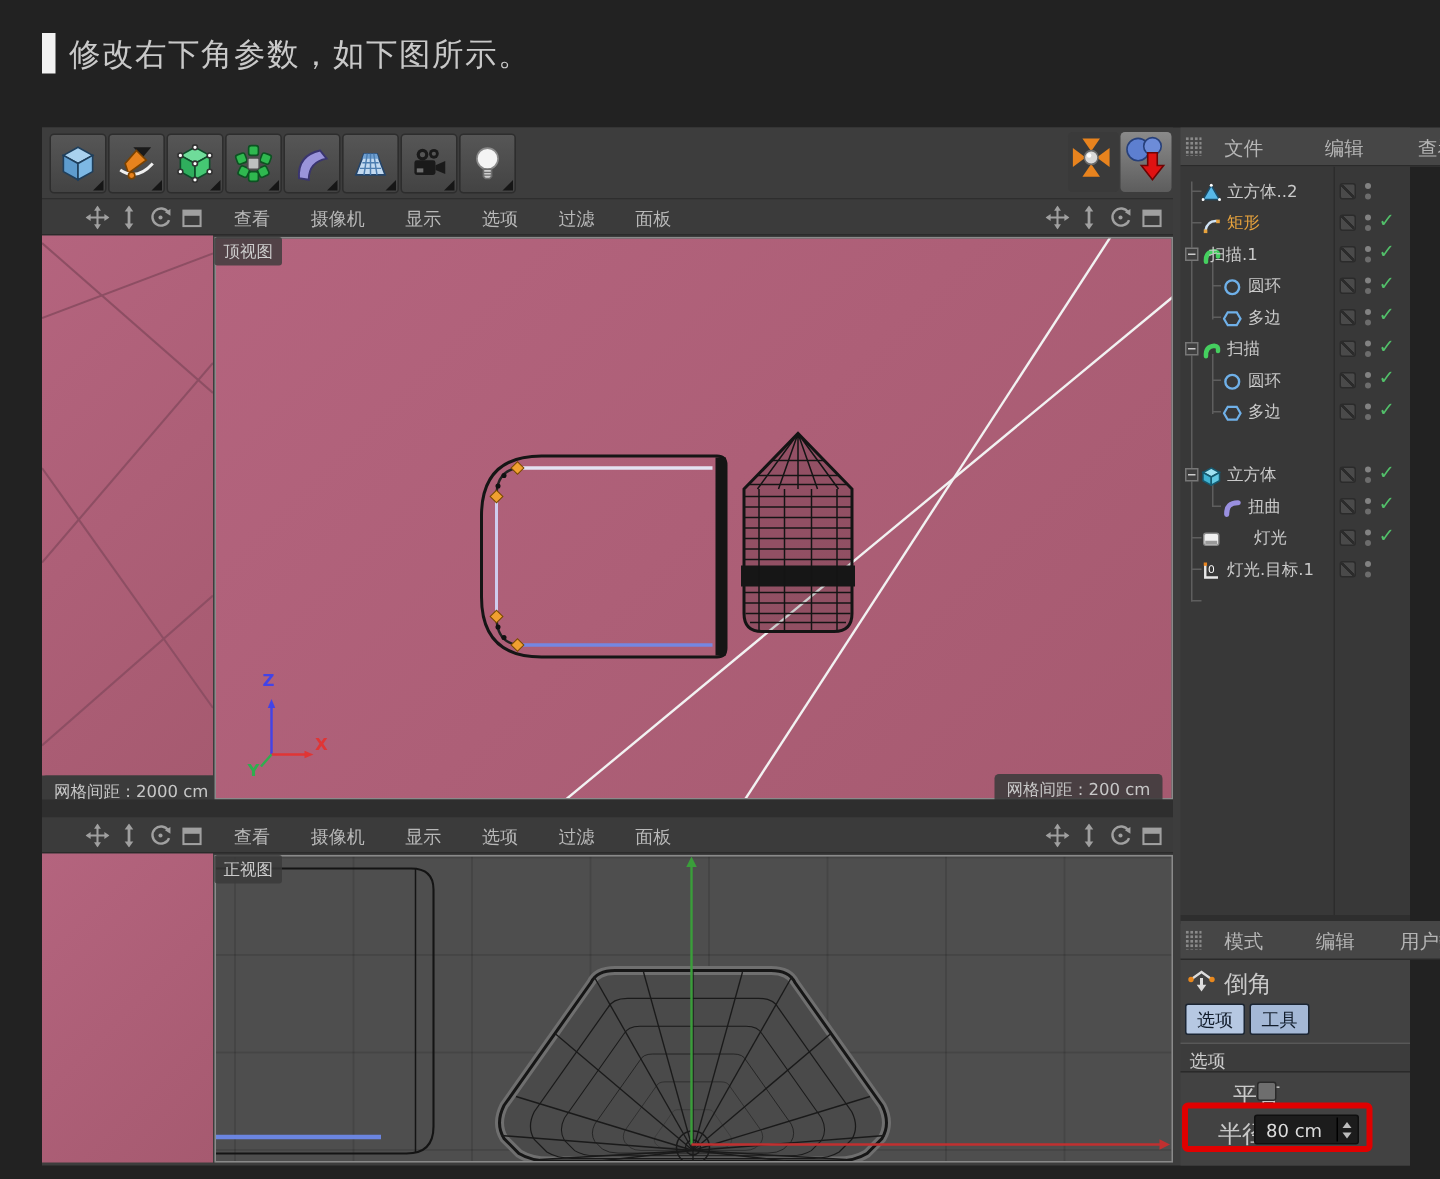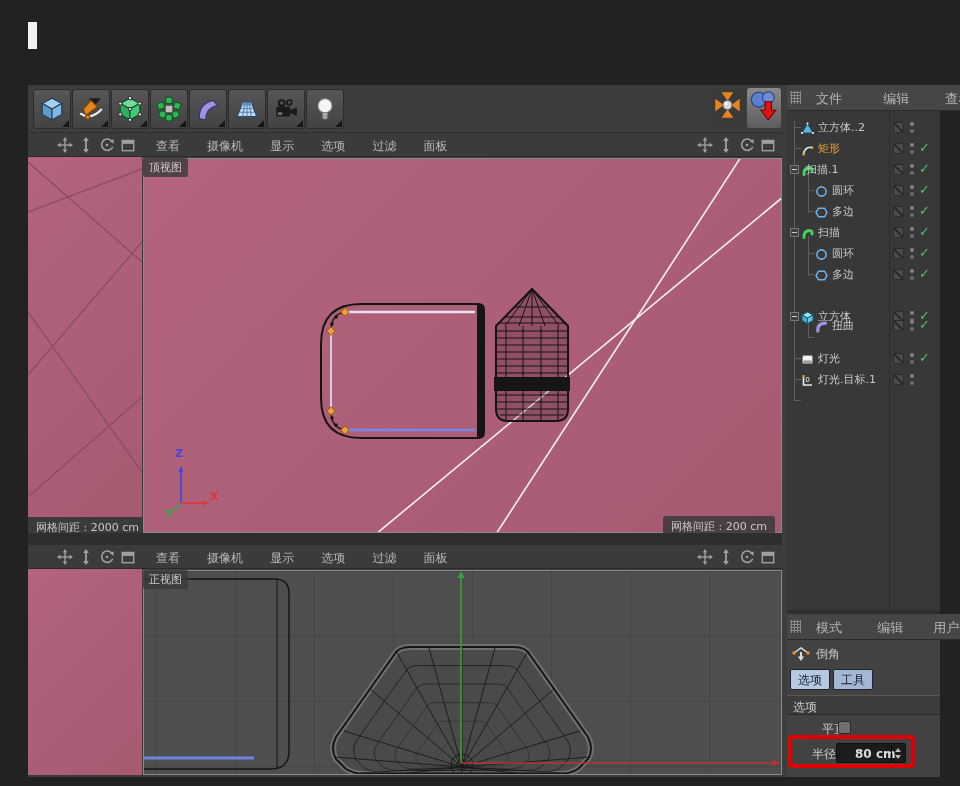--- a/index.html
+++ b/index.html
@@ -49,43 +49,44 @@
   .tg-dots { position:absolute; left:123px; top:5px; width:4px; height:11px; }
   .tg-dots i { position:absolute; left:0; width:4px; height:4px; border-radius:50%; background:#828282; }
   .tg-dots i.b { top:7px; background:#6c6c6c; }
   .tg-check { position:absolute; left:132px; top:2px; font-size:13px; color:#52c06a; font-weight:bold; }
   .tree { position:absolute; background:#5e5e5e; }
   .expander { position:absolute; width:9px; height:9px; background:#3f3f3f; border:1px solid #777777; }
   .expander i { position:absolute; left:1px; top:3px; width:5px; height:1px; background:#cccccc; }
 
   
   .am-body { position:absolute; left:787px; top:640px; width:153px; height:137px; background:#424242; overflow:visible; }
-  .am-label { font-size:12px; color:#c9c9c9; }
+  .am-label { font-size:16px; color:#c9c9c9; }
   .am-tabs { position:absolute; left:3px; top:29px; display:flex; gap:3px; }
   .am-tab { height:21px; padding:2px 7px 0 7px; font-size:12px; color:#121d2c; background:#a4b8d6; border:1px solid #1b2532; border-radius:2px; }
   .am-tab.active { background:#b6c8e2; }
   .am-section { position:absolute; left:0; top:55px; width:153px; height:20px; background:#3c3c3c; border-top:1px solid #585858; border-bottom:1px solid #2a2a2a; }
   .am-section span { margin-left:6px; font-size:12px; color:#cccccc; line-height:19px; display:inline-block; }
   .am-check { position:absolute; left:51px; top:81px; width:13px; height:13px; background:#6e6e6e; border:1px solid #2a2a2a; border-radius:2px; }
   .am-field { position:absolute; left:49px; top:103px; width:70px; height:20px; background:#1c1c1c; border:1px solid #0f0f0f; border-radius:2px; color:#dddddd; font-size:12px; }
-  .am-field .val { position:absolute; left:18px; top:3px;font-weight:bold; }
+  .am-field .val { position:absolute; left:7px; top:3px; }
   .am-step { position:absolute; right:1px; top:1px; width:13px; height:16px; border-left:1px solid #000000; }
   .am-step i { position:absolute; left:3px; width:0; height:0; border-left:3.5px solid transparent; border-right:3.5px solid transparent; }
   .am-step i.up { top:3px; border-bottom:4px solid #bdbdbd; }
   .am-step i.dn { bottom:2px; border-top:4px solid #bdbdbd; }
   .red-annotation { position:absolute; left:1px; top:95px; width:127px; height:33px; border:4px solid #e00000; border-radius:4px; z-index:50; }
 
   .gizmo-label { position:absolute; font-size:11px; font-weight:bold; }
 </style>
 </head>
 <body>
 
 <div id="stage">
 
   <div class="page-title-bar"></div>
+  <div class="page-title">修改右下角参数，如下图所示。</div>
 
   <div class="c4d-window"></div>
 
   <div class="toolbar">
     <div class="tool-btn" style="left:5px">
       <svg width="26" height="26" viewBox="0 0 24 24">
           <polygon points="12,2 21,7 12,12 3,7" fill="#a9d1ee" stroke="#1f3f5c"></polygon>
           <polygon points="3,7 12,12 12,22 3,17" fill="#5e9cce" stroke="#1f3f5c"></polygon>
           <polygon points="21,7 12,12 12,22 21,17" fill="#7db8e4" stroke="#1f3f5c"></polygon>
         </svg>
@@ -340,39 +341,39 @@
           </svg></span>
       <span class="om-label" style="left:31px">立方体</span>
       <span class="tg-layer"></span>
       <span class="tg-dots">
           <i></i>
           <i class="b"></i>
         </span>
       <span class="tg-check">✓</span>
     </div>
 
-    <div class="om-row" style="top:204px">
+    <div class="om-row" style="top:216px">
       <span class="icon" style="left:28px"><svg width="13" height="13" viewBox="0 0 13 13">
             <path d="M2.8 11 Q2.5 3 10.5 3.2" fill="none" stroke="#9a90e0" stroke-width="3.4" stroke-linecap="round"></path>
           </svg></span>
       <span class="om-label" style="left:45px">扭曲</span>
       <span class="tg-layer"></span>
       <span class="tg-dots">
           <i></i>
           <i class="b"></i>
         </span>
       <span class="tg-check">✓</span>
     </div>
 
     <div class="om-row" style="top:237px">
       <span class="icon" style="left:14px"><svg width="13" height="13" viewBox="0 0 13 13">
             <rect x="1.5" y="2.5" width="10" height="8" rx="1.5" fill="#f0f0f0" stroke="#8a8a8a"></rect>
             <rect x="2.5" y="7.5" width="8" height="2.4" fill="#9a9a9a"></rect>
           </svg></span>
-      <span class="om-label" style="left:31px">灯光</span>
+      <span class="om-label" style="left:49px">灯光</span>
       <span class="tg-layer"></span>
       <span class="tg-dots">
           <i></i>
           <i class="b"></i>
         </span>
       <span class="tg-check">✓</span>
     </div>
 
     <div class="om-row" style="top:258px">
       <span class="icon" style="left:14px"><svg width="13" height="13" viewBox="0 0 13 13">

